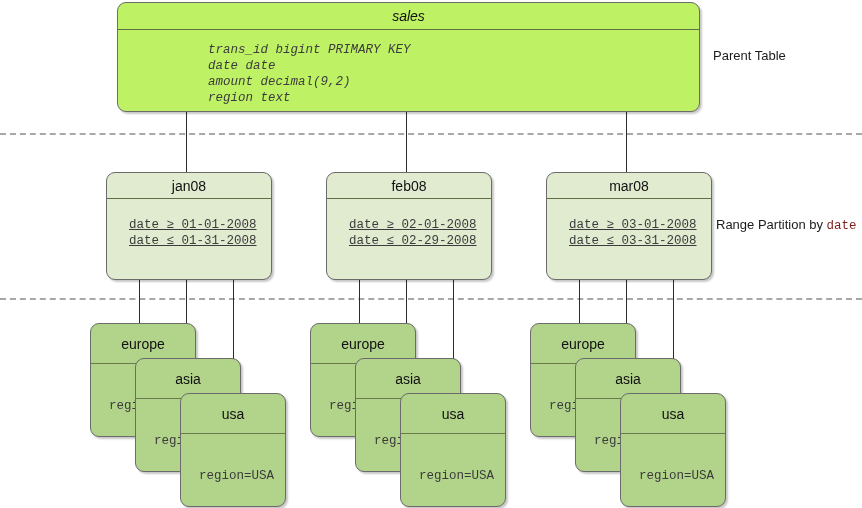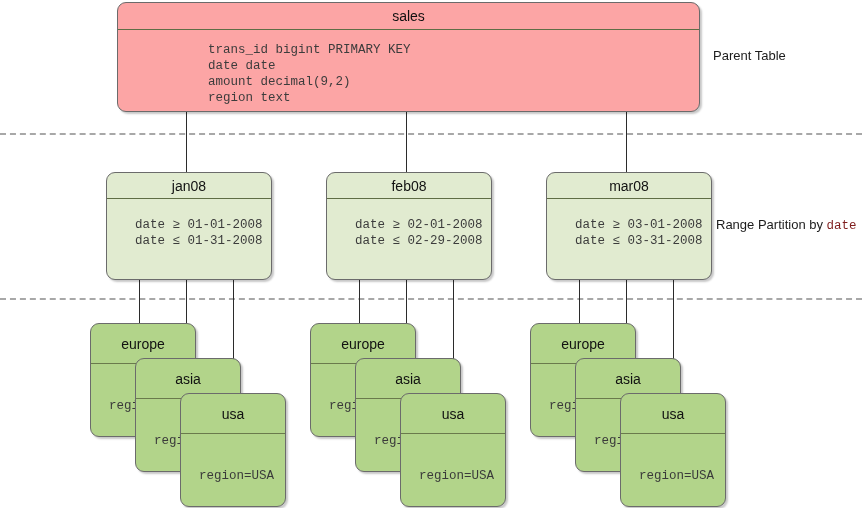--- a/index.html
+++ b/index.html
@@ -57,36 +57,38 @@
     width: 100%;
     font-family: "Liberation Mono", monospace;
     font-size: 12.5px;
     color: #3c3c3c;
     white-space: pre;
     line-height: 16px;
   }
 
   
   .parent {
-    background: #fca5a5;
+    background: #bef264;
+    font-style: italic;
   }
   .parent .hdr { height: 27px; font-size: 14px; }
   .parent .body {
     padding-top: 12px;
     padding-left: 90px;
   }
 
   
   .month {
     background: #e1ebd0;
   }
   .month .hdr { height: 26px; }
   .month .body {
     padding-top: 18px;
-    padding-left: 28px;
+    padding-left: 22px;
+    text-decoration: underline;
   }
 
   
   .region {
     background: #b2d48a;
   }
   .region .hdr {
     height: 40px;
     border-bottom: 1.5px solid #6a7a4c;
   }

